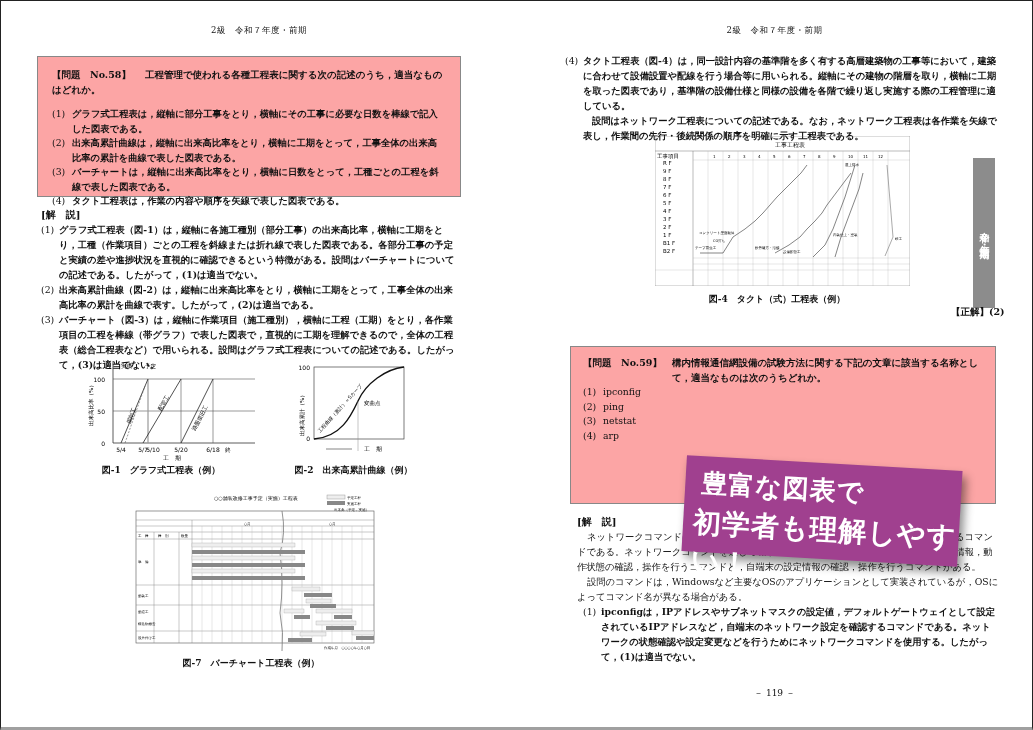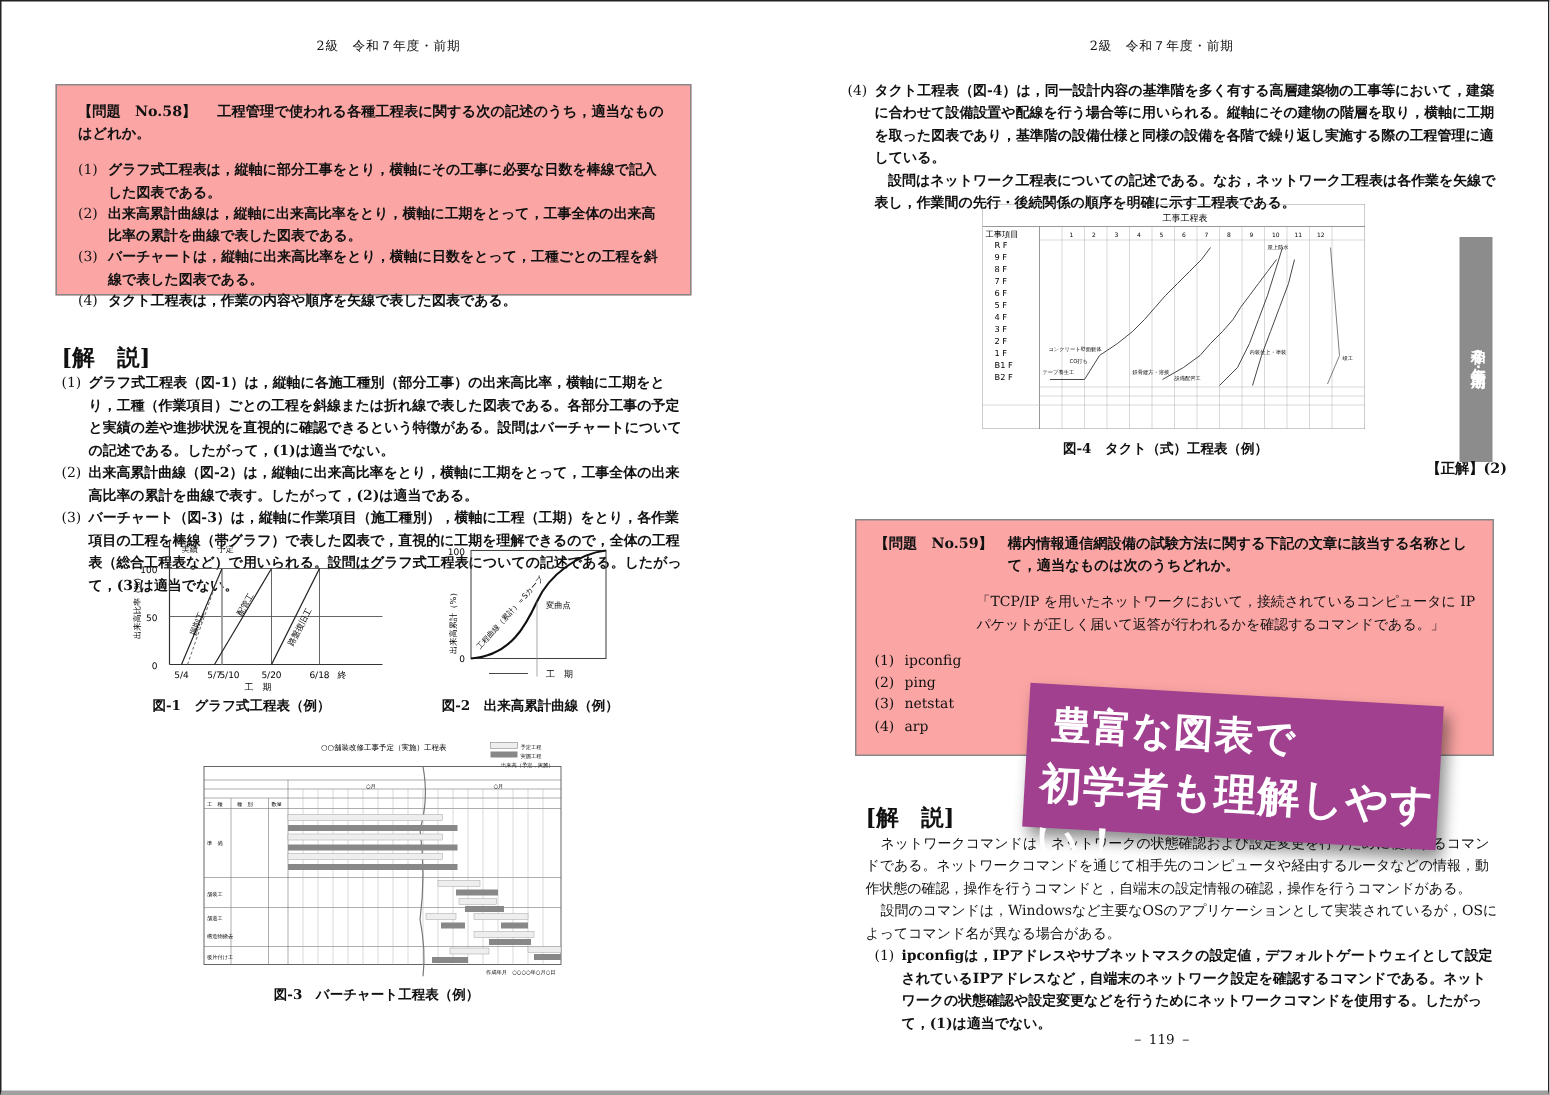--- a/index.html
+++ b/index.html
@@ -8,21 +8,21 @@
   .page{position:absolute;top:0;height:726px;}
   .page.left{left:0;width:516px;}
   .page.right{left:516px;width:515px;}
   .runhead{position:absolute;top:24px;width:100%;text-align:center;font-size:8.5px;letter-spacing:0.5px;}
   .pagenum{position:absolute;top:686px;width:100%;text-align:center;font-size:9px;}
   .qbox{position:absolute;border:1px solid #888;background:#fca5a5;box-sizing:border-box;}
   .qtitle{font-size:9.5px;font-weight:bold;line-height:15px;}
   .qtitle .qno{margin-right:14px;}
   .opt{font-size:9.3px;line-height:14.5px;font-weight:bold;display:flex;}
   .opt .n{width:20px;flex:none;font-weight:normal;}
-  .sect{font-size:15px;font-weight:bold;margin-top:21px;}
+  .sect{font-size:10px;font-weight:bold;}
   .para{font-size:9.3px;line-height:15px;font-weight:bold;}
   .para.indent{display:flex;}
   .para.indent .n{width:18px;flex:none;font-weight:normal;}
   .fig-cap{font-size:9px;font-weight:bold;text-align:center;position:absolute;}
   .side-tab{position:absolute;left:972px;top:157px;width:22px;height:150px;background:#8c8c8c;color:#fff;font-size:10px;font-weight:bold;writing-mode:vertical-rl;text-align:center;line-height:22px;letter-spacing:1px;font-family:"DejaVu Sans","Liberation Sans",sans-serif;}
   .answer{position:absolute;left:950px;top:305px;font-size:9.5px;font-weight:bold;}
   .promo{position:absolute;left:683px;top:462px;width:276px;height:96px;background:#a0408f;transform:rotate(3.3deg);box-shadow:4px 6px 10px rgba(0,0,0,0.45);color:#fff;font-family:"DejaVu Sans","Liberation Sans",sans-serif;font-weight:bold;}
   .promo .l1{position:absolute;left:16px;top:10px;font-size:26px;letter-spacing:1px;}
   .promo .l2{position:absolute;left:10px;top:48px;font-size:28px;letter-spacing:1px;}
   svg text{font-family:"DejaVu Sans","Liberation Sans",sans-serif;}
@@ -184,21 +184,21 @@
         <rect x="200" y="122" width="18" height="4" fill="#888"></rect>
         <rect x="182" y="128" width="40" height="4" fill="#eee" stroke="#999" stroke-width="0.3"></rect>
         <rect x="192" y="133" width="28" height="4" fill="#888"></rect>
         <rect x="218" y="138" width="22" height="4" fill="#eee" stroke="#999" stroke-width="0.3"></rect>
         <rect x="222" y="143" width="18" height="4" fill="#888"></rect>
         <rect x="166" y="139" width="26" height="4" fill="#eee" stroke="#999" stroke-width="0.3"></rect>
         <rect x="154" y="145" width="24" height="4" fill="#888"></rect>
       </g>
       <text x="190" y="156" font-size="3.5">作成年月　○○○○年○月○日</text>
     </svg>
-    <div class="fig-cap" style="left:175px;top:656px;width:150px;">図-3　バーチャート工程表（例）</div>
+    <div class="fig-cap" style="left:175px;top:656px;width:150px;">図-7　バーチャート工程表（例）</div>
 
   </div>
 
   <div class="page right">
     <div class="runhead">2級　令和７年度・前期</div>
 
     <div style="position:absolute;left:48px;top:52px;width:432px;">
       <div class="para indent">
           <span class="n">(4)</span>
           <span>タクト工程表（図-4）は，同一設計内容の基準階を多く有する高層建築物の工事等において，建築に合わせて設備設置や配線を行う場合等に用いられる。縦軸にその建物の階層を取り，横軸に工期を取った図表であり，基準階の設備仕様と同様の設備を各階で繰り返し実施する際の工程管理に適している。</span>
@@ -275,21 +275,20 @@
         <text x="240" y="104">竣工</text>
       </g>
     </svg>
     <div class="fig-cap" style="left:190px;top:292px;width:140px;">図-4　タクト（式）工程表（例）</div>
 
     <div class="qbox" style="left:53px;top:345px;width:426px;height:158px;padding:8px 0 0 12px;">
       <div class="qtitle" style="display:flex;">
         <span class="qno" style="flex:none;margin-right:10px;">【問題　No.59】</span>
           <span>構内情報通信網設備の試験方法に関する下記の文章に該当する名称として，適当なものは次のうちどれか。</span>
       </div>
-      <div style="margin:9px 0 10px 68px;font-size:9.3px;line-height:15px;">「TCP/IP を用いたネットワークにおいて，接続されているコンピュータに IP パケットが正しく届いて返答が行われるかを確認するコマンドである。」</div>
       <div class="opt" style="font-weight:normal;">
           <span class="n">(1)</span>
           <span>ipconfig</span>
         </div>
       <div class="opt" style="font-weight:normal;">
           <span class="n">(2)</span>
           <span>ping</span>
         </div>
       <div class="opt" style="font-weight:normal;">
           <span class="n">(3)</span>

